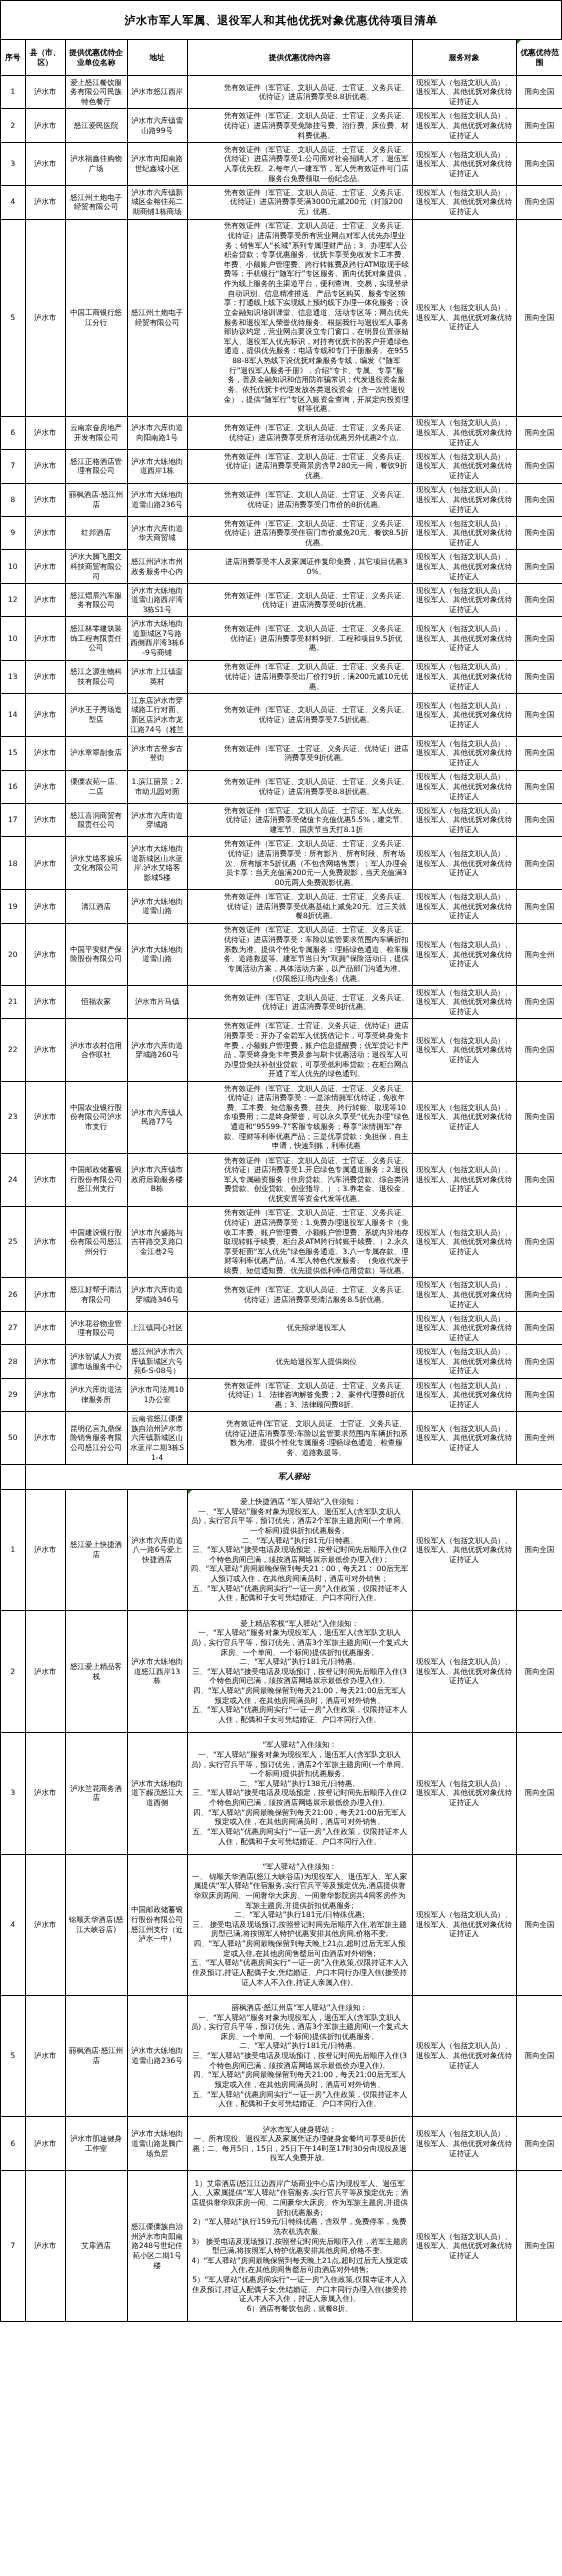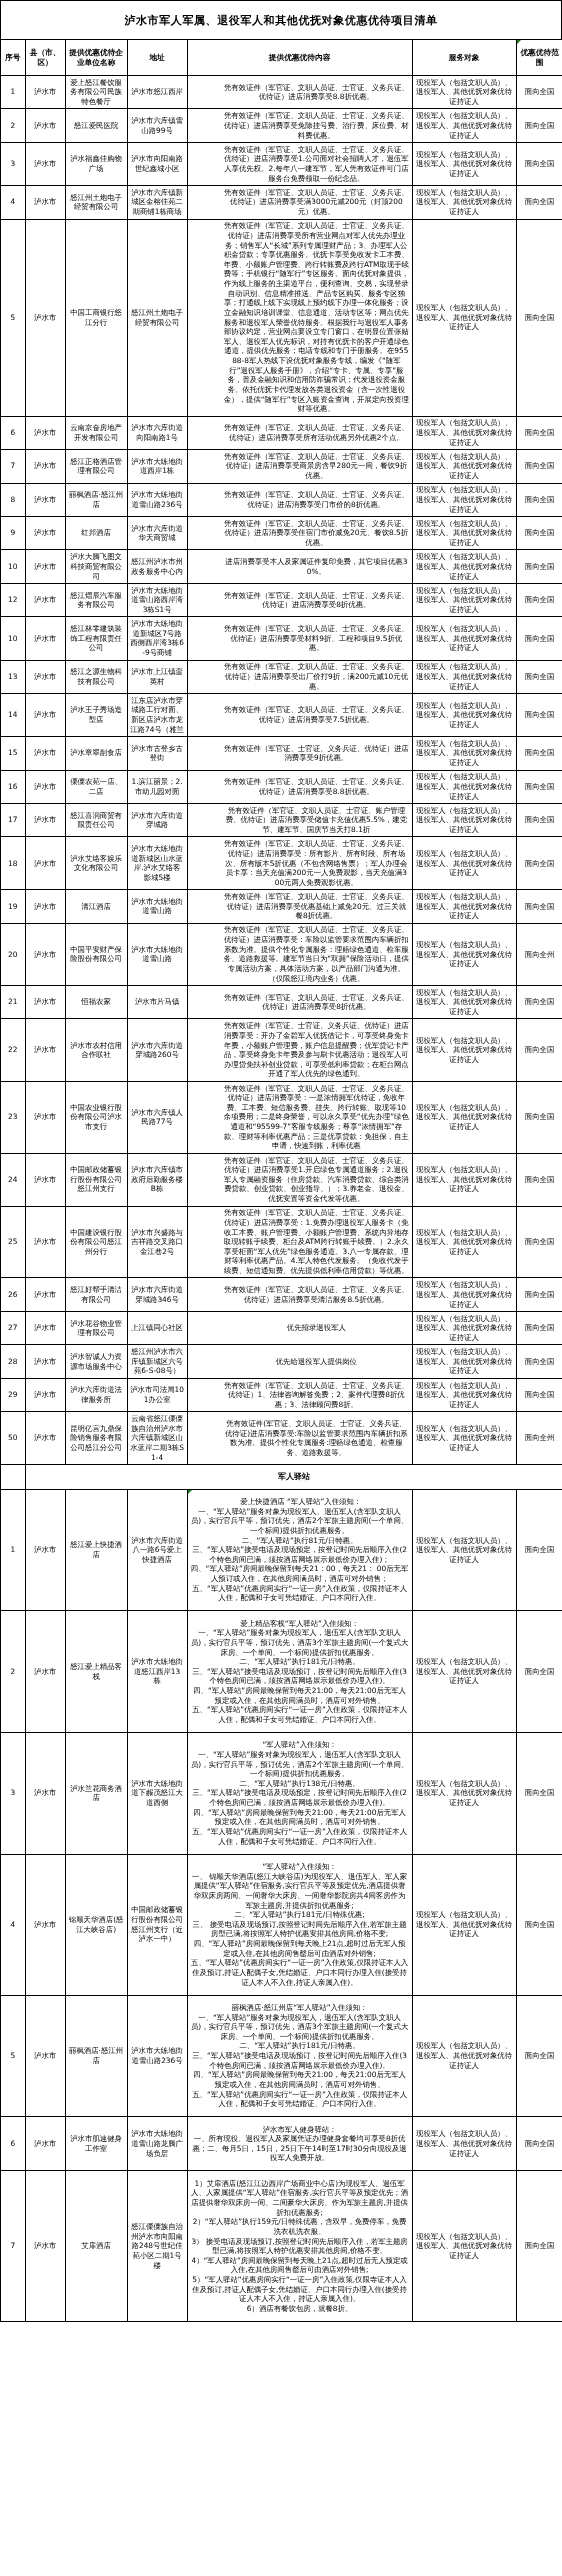--- a/index.html
+++ b/index.html
@@ -18,21 +18,21 @@
   th,td{
     border:0.6px solid #000;box-sizing:border-box;
     font-size:7.4px;line-height:1.3;padding:1.8px 2.5px;
     vertical-align:middle;text-align:center;word-break:break-all;
     overflow:hidden;
   }
   thead th{font-weight:bold;height:36px;font-size:7.7px;}
   td.content{white-space:pre-wrap;padding-left:36px;}
   tr.station td.content, tr.station td.svc{text-align:center;}
   tr.station td{padding:7.4px 3.1px;}
-  td.section-title{font-weight:bold;font-size:8px;height:24.6px;}
+  td.section-title{font-weight:bold;font-size:8px;height:24.6px;font-style:italic;}
   .rel{position:relative;}
   .tri::before{
     content:"";position:absolute;left:0;top:0;width:0;height:0;
     border-top:4.3px solid #1c7c1c;border-right:4.3px solid transparent;
   }
 </style>
 </head>
 <body>
 
 <div class="sheet">
@@ -201,21 +201,21 @@
           <td>1.滨江丽景；2.市幼儿园对面</td>
           <td class="content">凭有效证件（军官证、文职人员证、士官证、义务兵证、优待证）进店消费享受8.8折优惠。</td>
           <td class="svc">现役军人（包括文职人员）、退役军人、其他优抚对象优待证持证人</td>
           <td>面向全国</td>
         </tr>
         <tr>
           <td>17</td>
           <td>泸水市</td>
           <td>怒江喜润商贸有限责任公司</td>
           <td>泸水市六库街道穿城路</td>
-          <td class="content">凭有效证件（军官证、文职人员证、士官证、账户管理费、优待证）进店消费享受储值卡充值优惠5.5%，建党节、建军节、国庆节当天打8.1折</td>
+          <td class="content">凭有效证件（军官证、文职人员证、士官证、军人优先、优待证）进店消费享受储值卡充值优惠5.5%，建党节、建军节、国庆节当天打8.1折</td>
           <td class="svc">现役军人（包括文职人员）、退役军人、其他优抚对象优待证持证人</td>
           <td>面向全国</td>
         </tr>
         <tr>
           <td>18</td>
           <td>泸水市</td>
           <td>泸水艾络客娱乐文化有限公司</td>
           <td>泸水市大练地街道新城区山水蓝岸.泸水艾络客影城5楼</td>
           <td class="content">凭有效证件（军官证、文职人员证、士官证、义务兵证、优待证）进店消费享受：所有影片、所有时段、所有场次、所有版本5折优惠（不包含网络售票）；军人办理会员卡享：当天充值满200元一人免费观影，当天充值满300元两人免费观影优惠。</td>
           <td class="svc">现役军人（包括文职人员）、退役军人、其他优抚对象优待证持证人</td>

